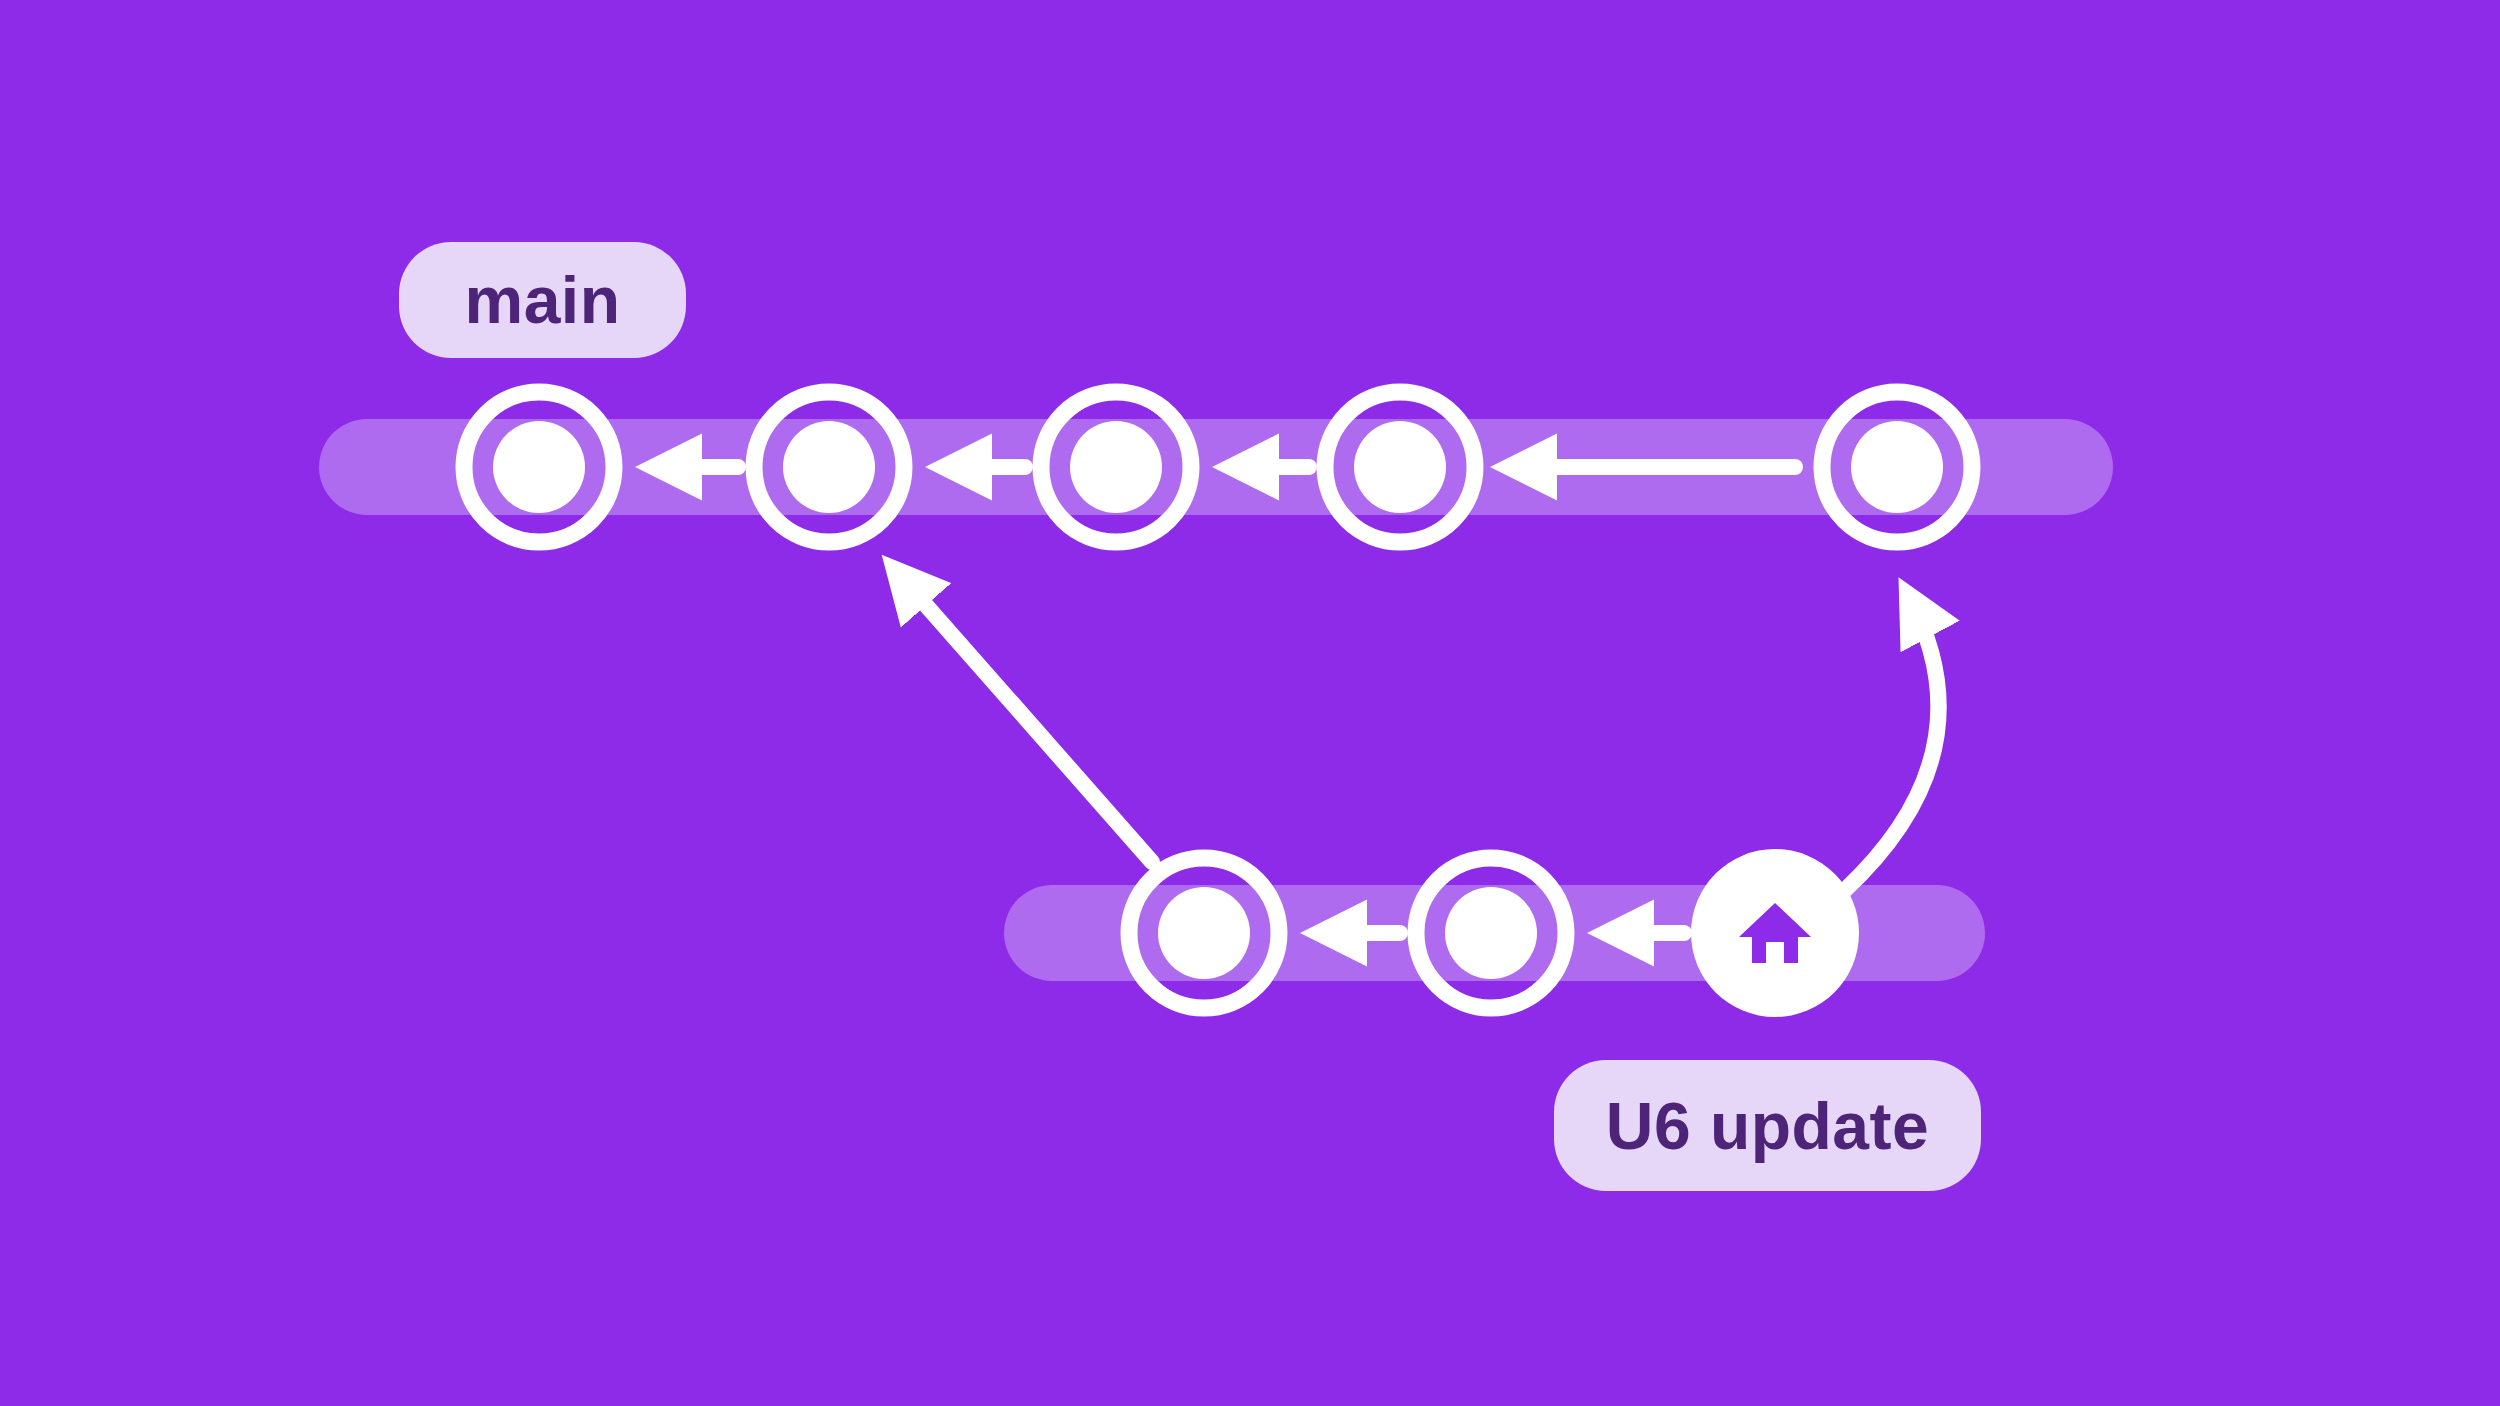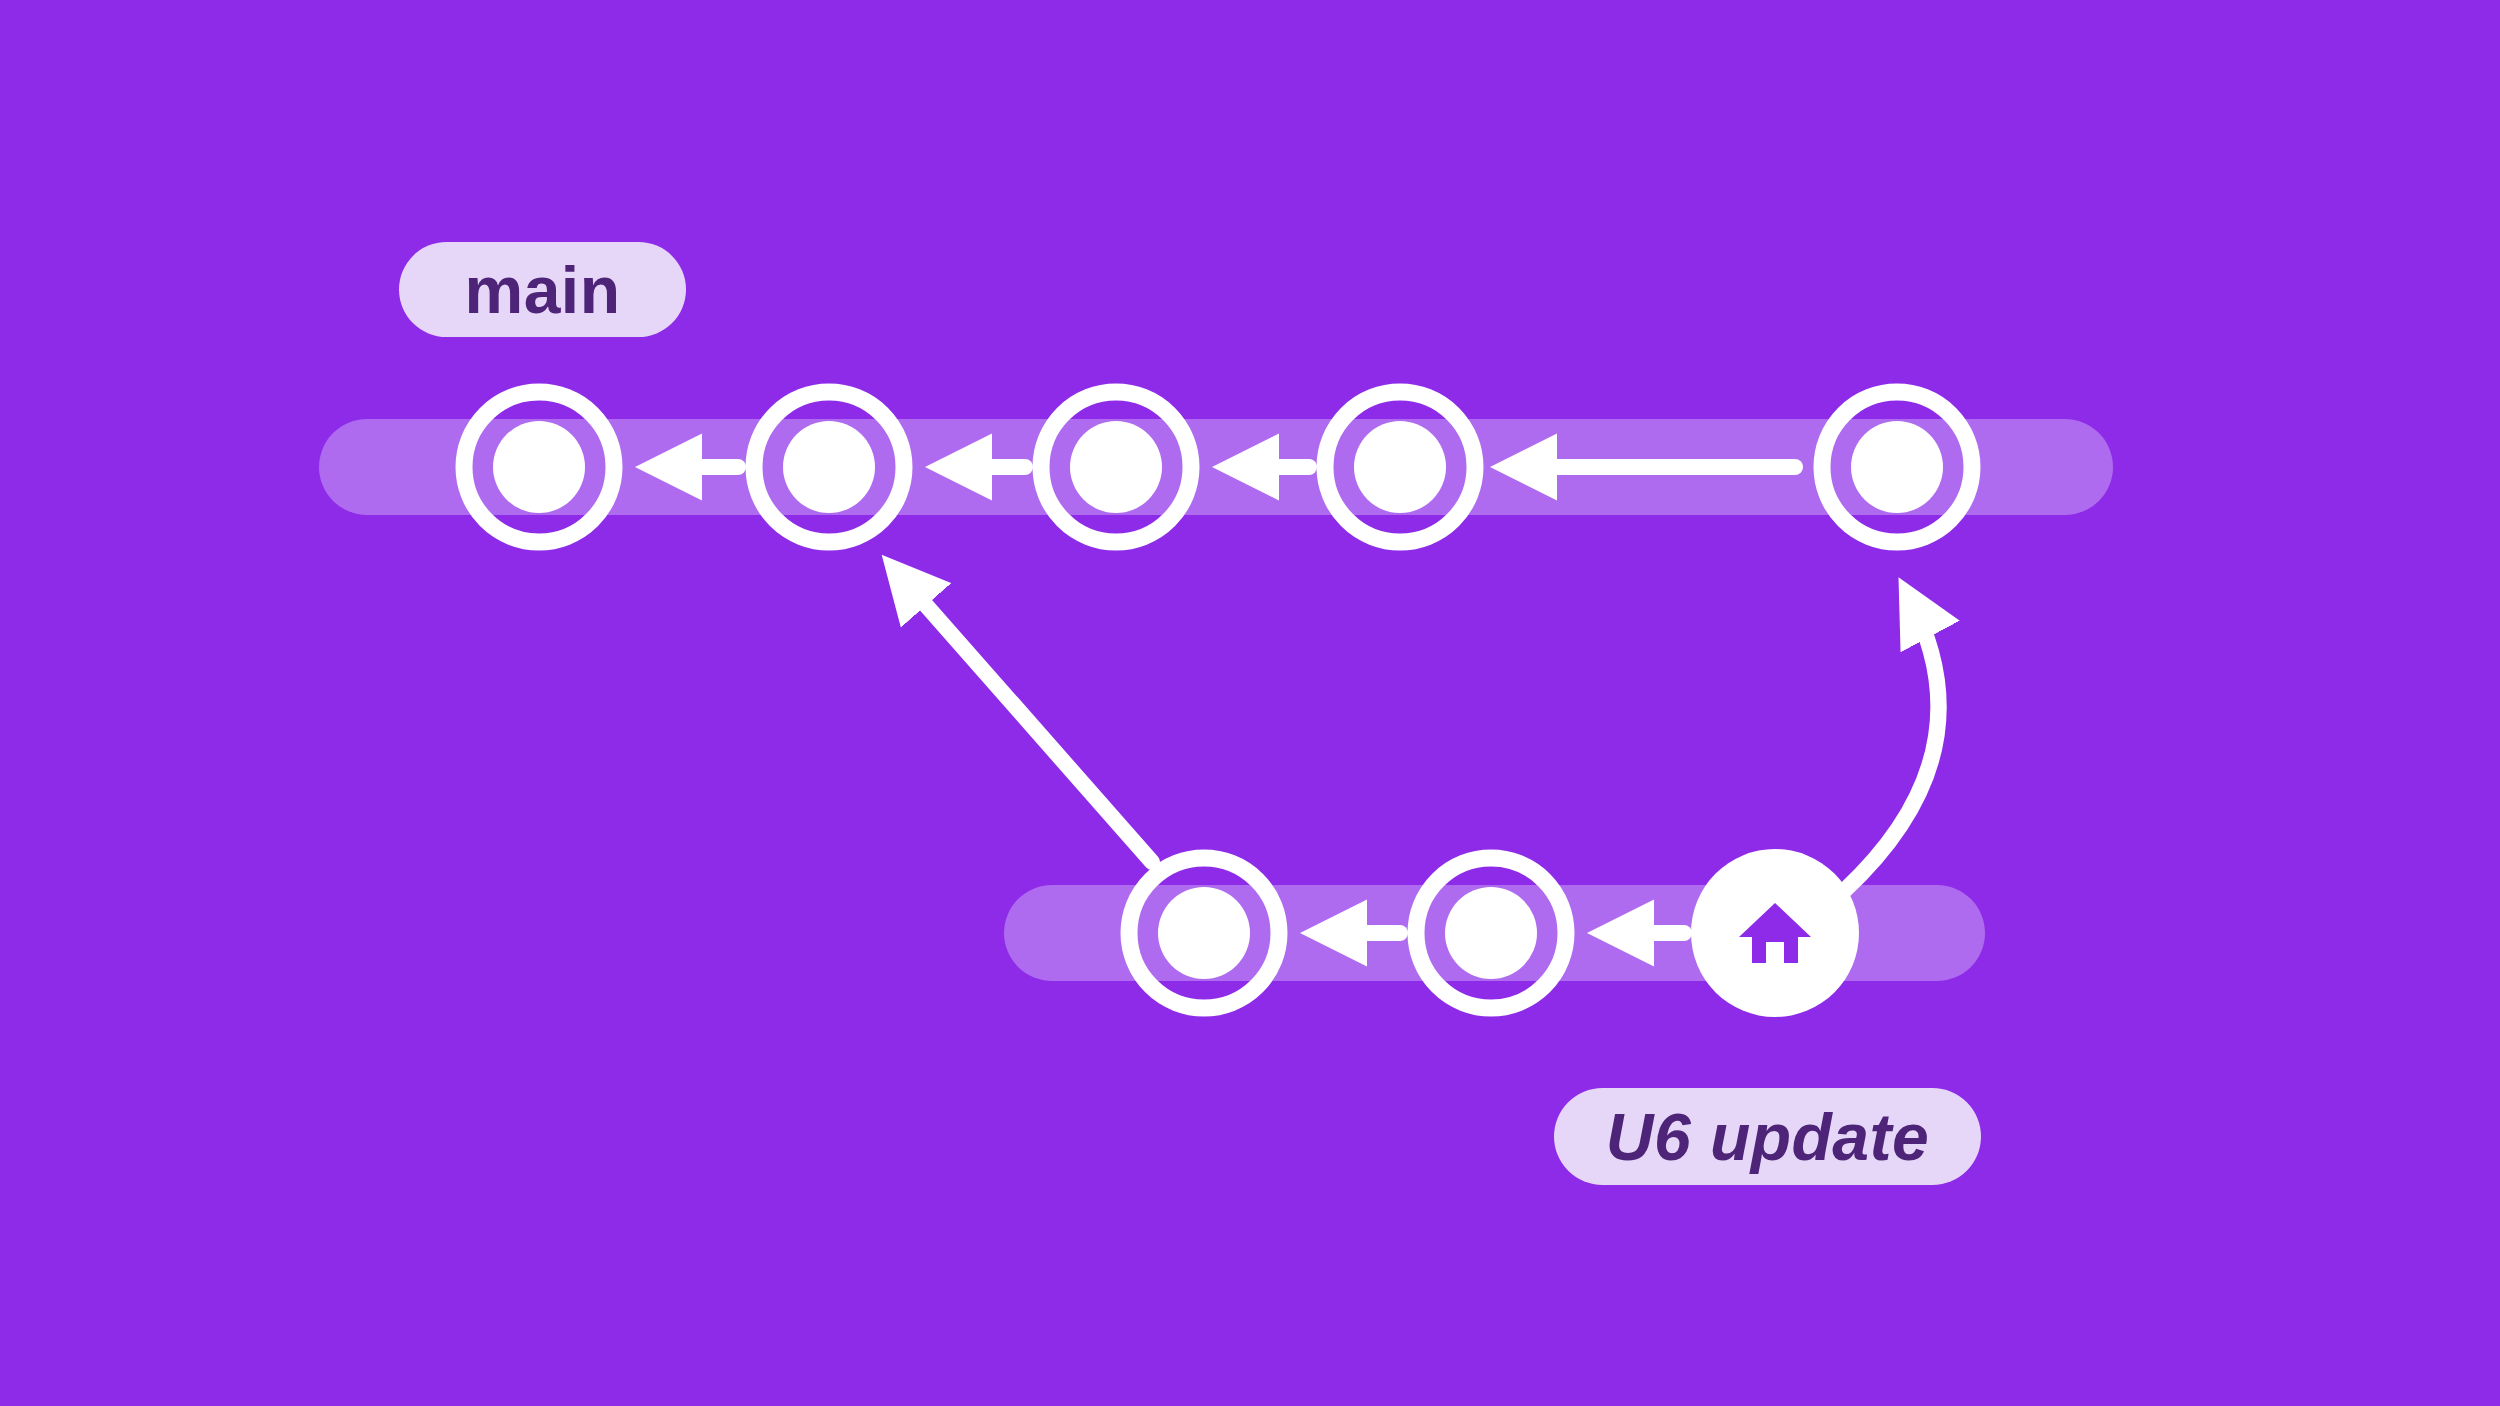--- a/index.html
+++ b/index.html
@@ -30,28 +30,27 @@
     font-weight: 700;
     font-size: 66px;
     border-radius: 52px;
     letter-spacing: 0.5px;
     user-select: none;
   }
   #label-main {
     left: 399px;
     top: 242px;
     width: 287px;
-    height: 95px;
+    height: 116px;
   }
   #label-feature {
     left: 1554px;
-    top: 1088px;
+    top: 1060px;
     width: 427px;
-    height: 97px;
-    font-style: italic;
+    height: 131px;
   }
 </style>
 </head>
 <body style="background: rgb(141, 43, 232);">
 
 <div id="canvas" style="background: rgb(141, 43, 232);">
   <svg id="diagram" viewBox="0 0 2500 1406" xmlns="http://www.w3.org/2000/svg">
       <defs>
         <marker id="ah" viewBox="0 0 10 10" refX="7" refY="5" markerWidth="4.2" markerHeight="4.2" orient="auto-start-reverse">
           <path d="M 0 0 L 10 5 L 0 10 Z" fill="#FFFFFF"></path>

